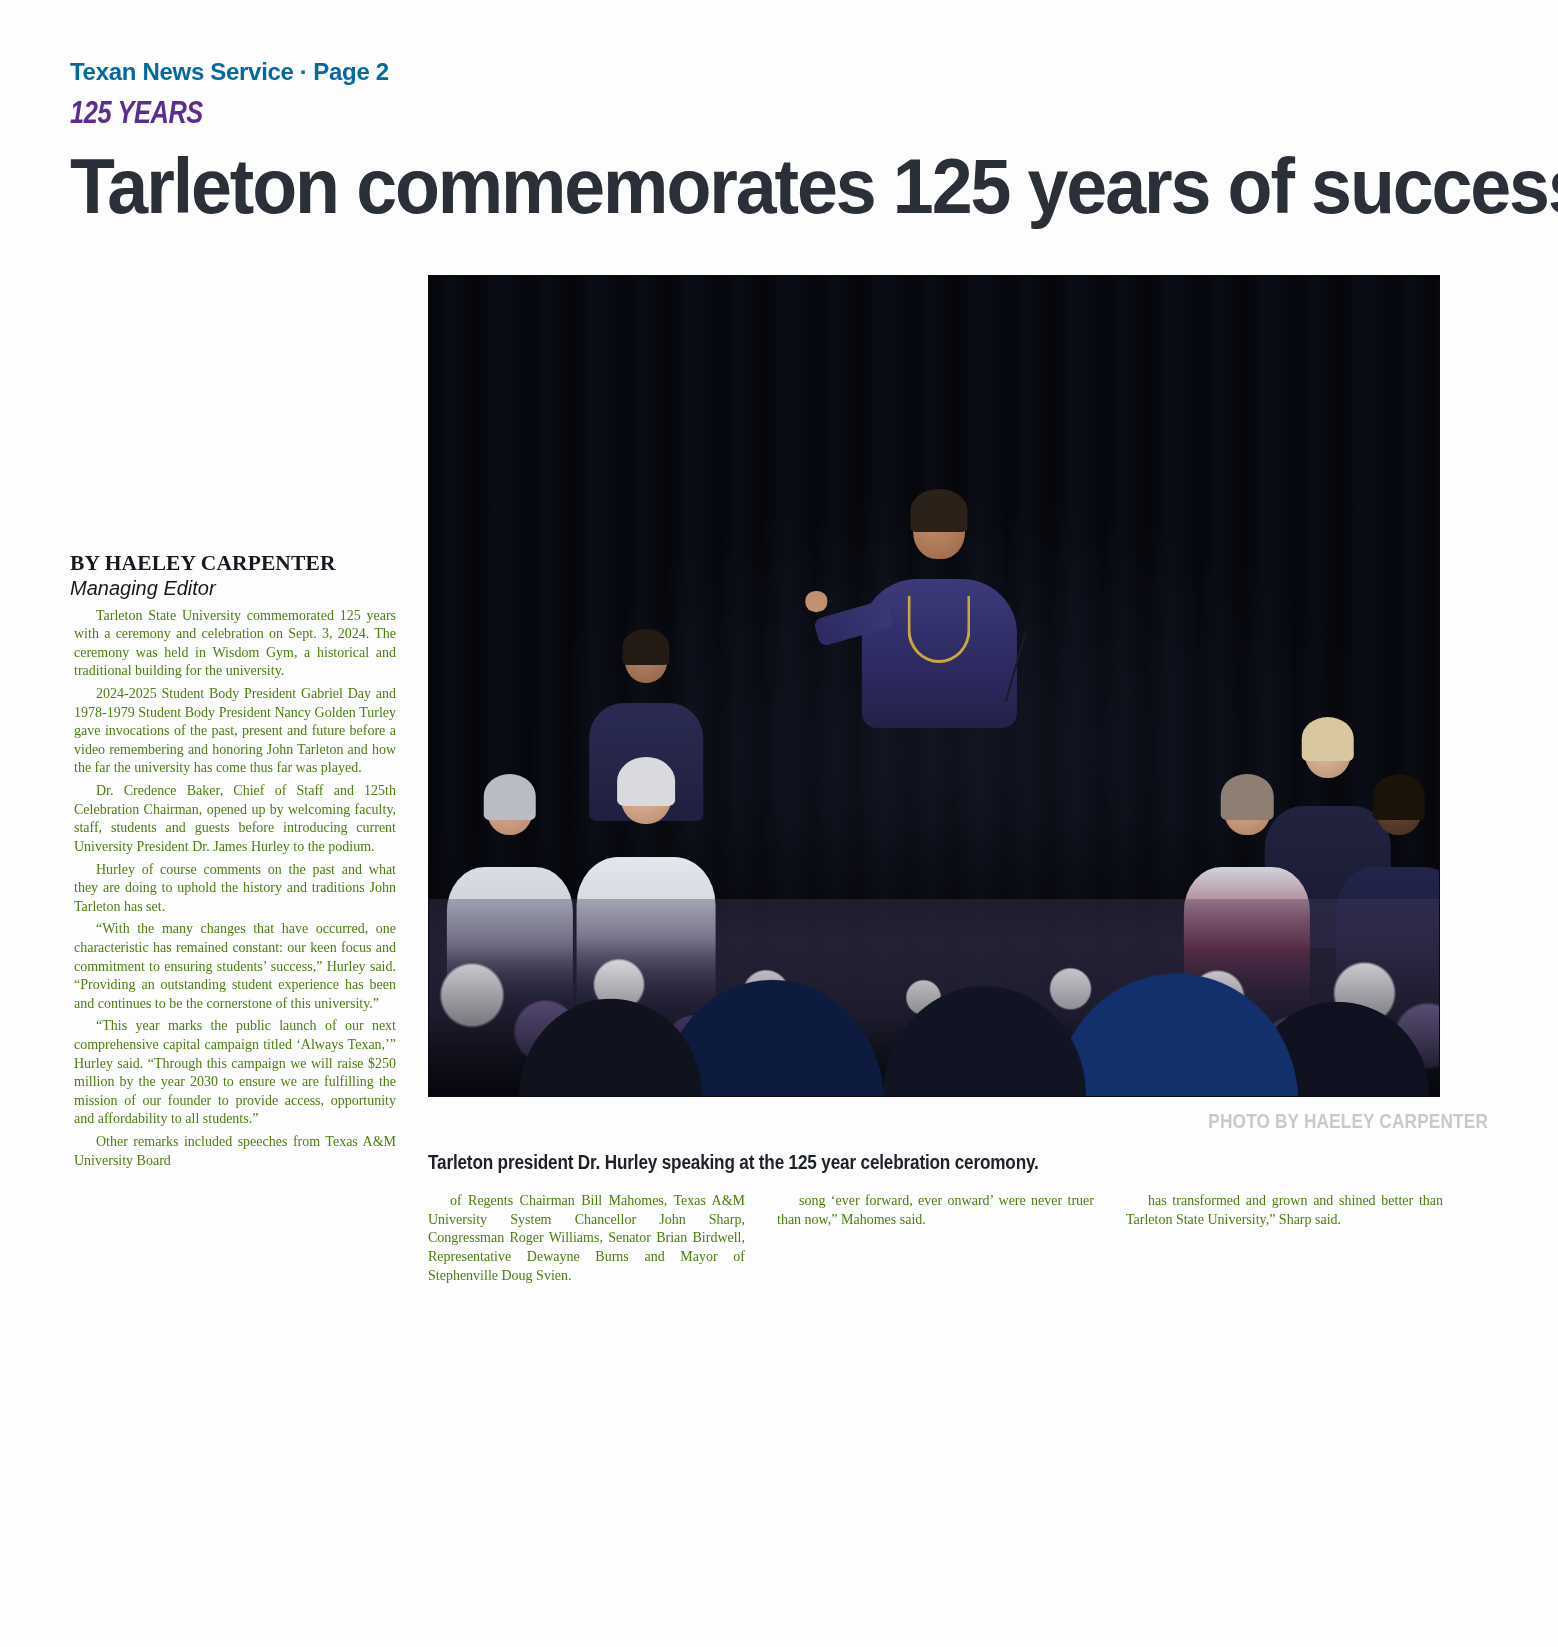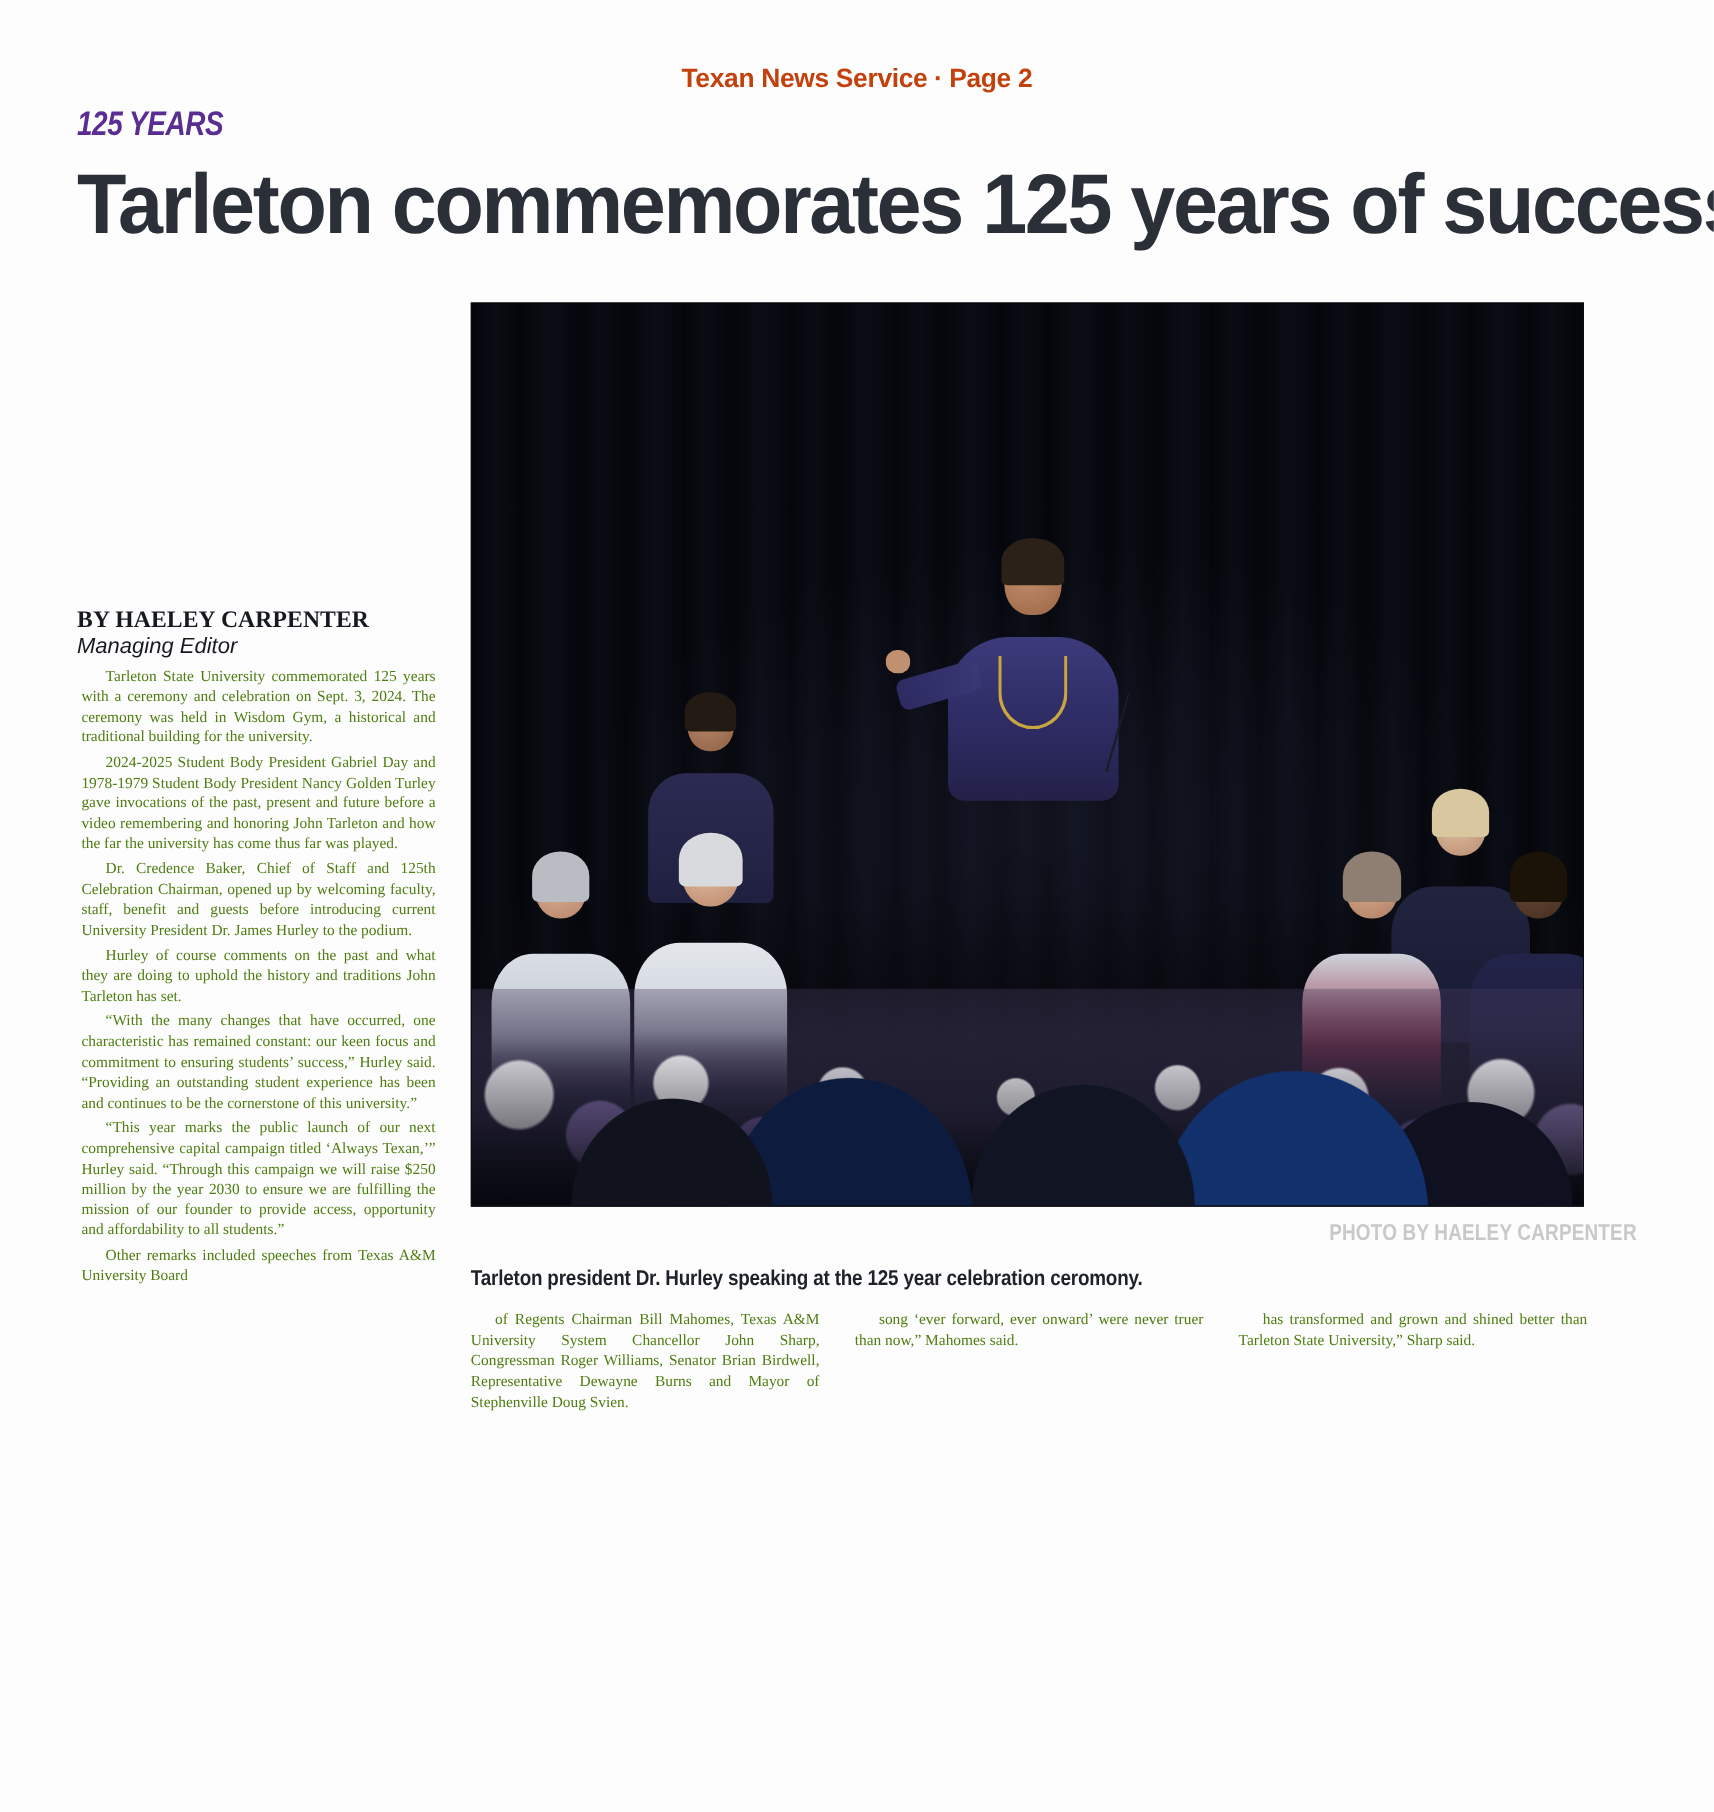--- a/index.html
+++ b/index.html
@@ -25,23 +25,22 @@
 
   
   .masthead {
     padding-top: 58px;
   }
   .masthead-line {
     font-family: "Liberation Sans", sans-serif;
     font-weight: bold;
     font-size: 24px;
     letter-spacing: -0.3px;
-    color: #c2410c;
+    color: #0369a1;
     white-space: nowrap;
-    text-align: center;
   }
   .masthead-line .bullet {
     padding: 0 6px;
   }
   .section-kicker {
     margin-top: 9px;
     font-family: "Liberation Sans", sans-serif;
     font-weight: bold;
     font-style: italic;
     font-size: 31px;
@@ -424,21 +423,21 @@
 
   <h1 class="headline">Tarleton commemorates 125 years of success</h1>
 
   <div class="upper">
 
     <div class="col-left">
       <div class="byline-name">BY HAELEY CARPENTER</div>
       <div class="byline-role">Managing Editor</div>
       <p class="body">Tarleton State University commemorated 125 years with a ceremony and celebration on Sept. 3, 2024. The ceremony was held in Wisdom Gym, a historical and traditional building for the university.</p>
       <p class="body">2024-2025 Student Body President Gabriel Day and 1978-1979 Student Body President Nancy Golden Turley gave invocations of the past, present and future before a video remembering and honoring John Tarleton and how the far the university has come thus far was played.</p>
-      <p class="body">Dr. Credence Baker, Chief of Staff and 125th Celebration Chairman, opened up by welcoming faculty, staff, benefit and guests before introducing current University President Dr. James Hurley to the podium.</p>
+      <p class="body">Dr. Credence Baker, Chief of Staff and 125th Celebration Chairman, opened up by welcoming faculty, staff, students and guests before introducing current University President Dr. James Hurley to the podium.</p>
       <p class="body">Hurley of course comments on the past and what they are doing to uphold the history and traditions John Tarleton has set.</p>
       <p class="body">“With the many changes that have occurred, one characteristic has remained constant: our keen focus and commitment to ensuring students’ success,” Hurley said. “Providing an outstanding student experience has been and continues to be the cornerstone of this university.”</p>
       <p class="body">“This year marks the public launch of our next comprehensive capital campaign titled ‘Always Texan,’” Hurley said. “Through this campaign we will raise $250 million by the year 2030 to ensure we are fulfilling the mission of our founder to provide access, opportunity and affordability to all students.”</p>
       <p class="body">Other remarks included speeches from Texas A&amp;M University Board</p>
     </div>
 
     <div class="photo-wrap">
       <div class="photo">
         <div class="curtain"></div>
         <div class="stagefloor"></div>

